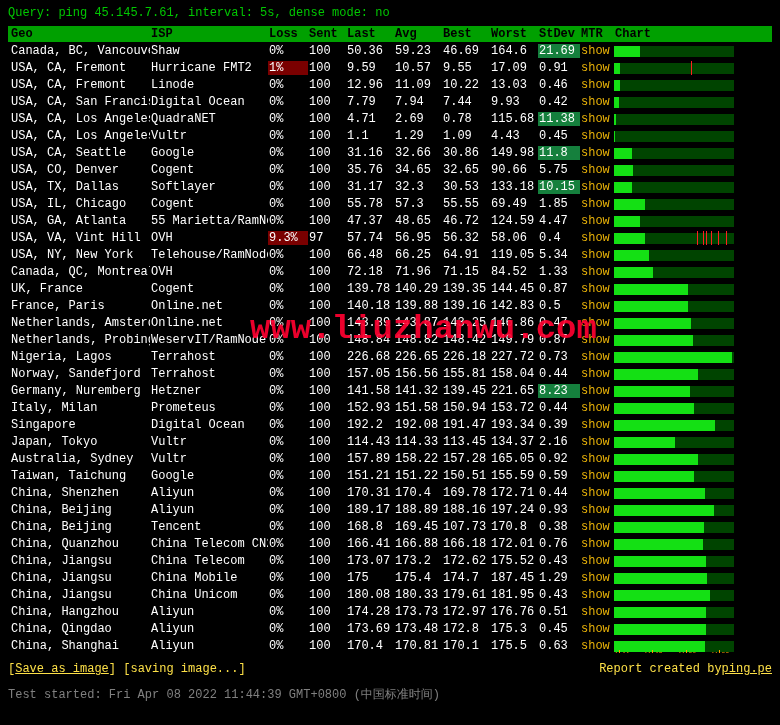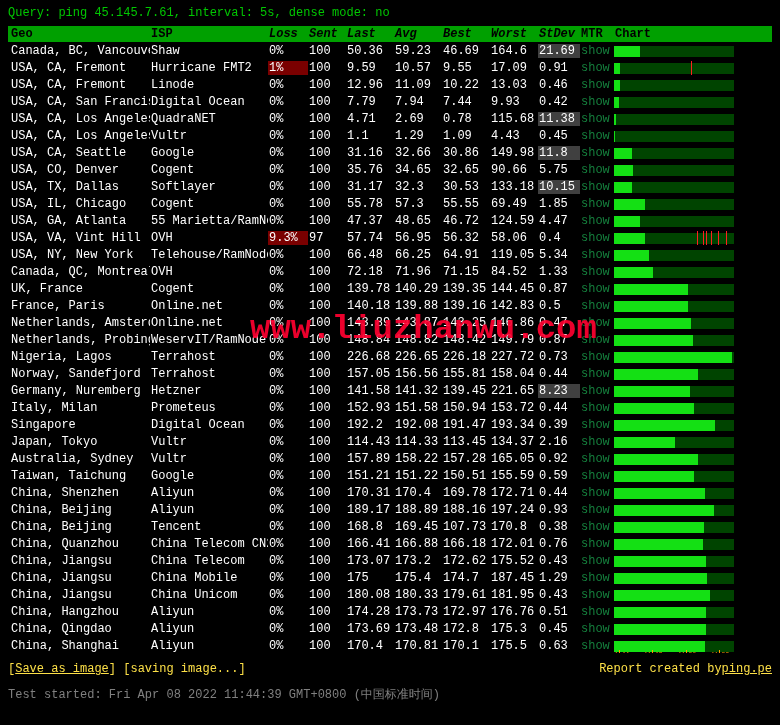--- a/index.html
+++ b/index.html
@@ -39,24 +39,24 @@
   .hdr > div { padding: 0 1px; white-space: nowrap; }
   .row {
     display: grid;
     grid-template-columns: 140px 118px 40px 38px 48px 48px 48px 48px 42px 34px 120px;
     color: #fff;
     padding: 0 2px;
     height: 17px;
     align-items: center;
   }
   .row > div { padding: 0 1px; white-space: nowrap; overflow: hidden; }
-  .row .mtr { color: #15803d; }
+  .row .mtr { color: #eab308; }
   .loss-bad { background: #7a0000; }
-  .stdev-bad { background: #404040; }
-  .hdr .num, .row .num { text-align: left; font-style: italic; }
+  .stdev-bad { background: #15803d; }
+  .hdr .num, .row .num { text-align: left; }
   .chart-cell {
     position: relative;
     height: 14px;
   }
   .chart-bg {
     position: absolute;
     left: 0; right: 0; top: 2px; height: 11px;
     background: #004400;
   }
   .chart-bar {

